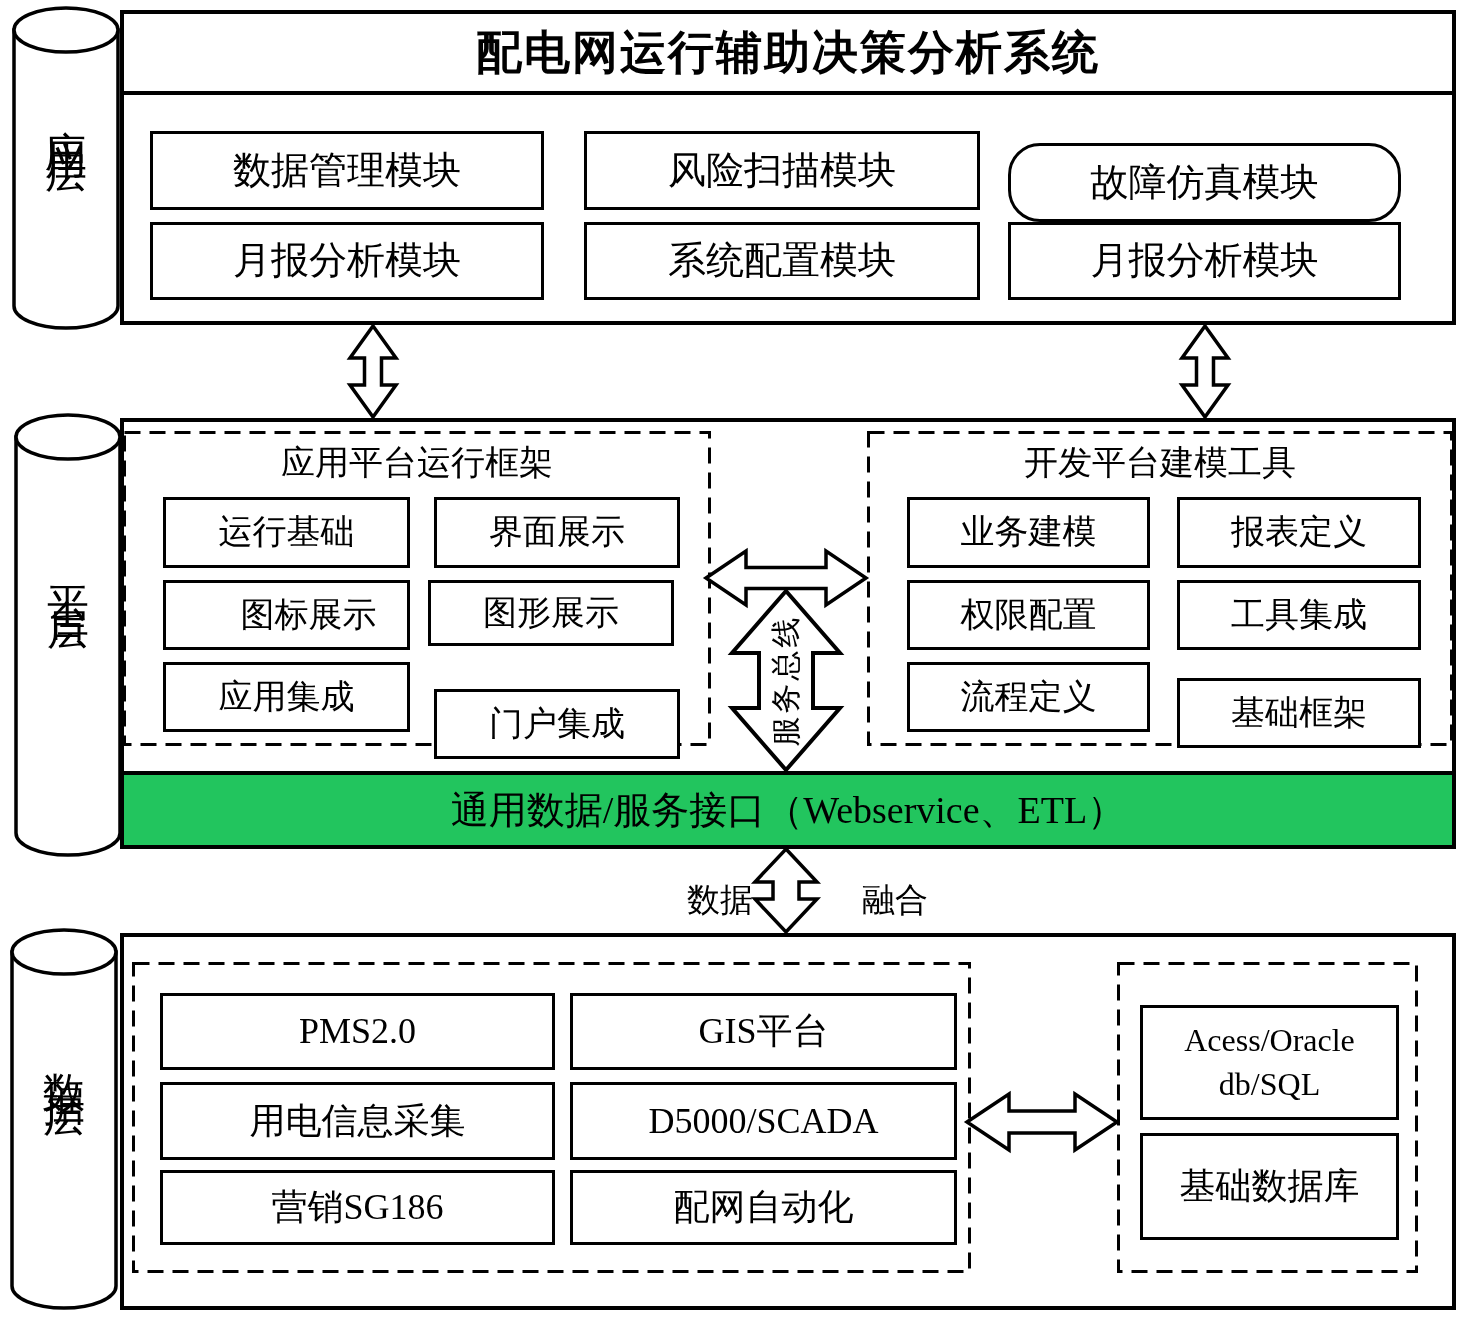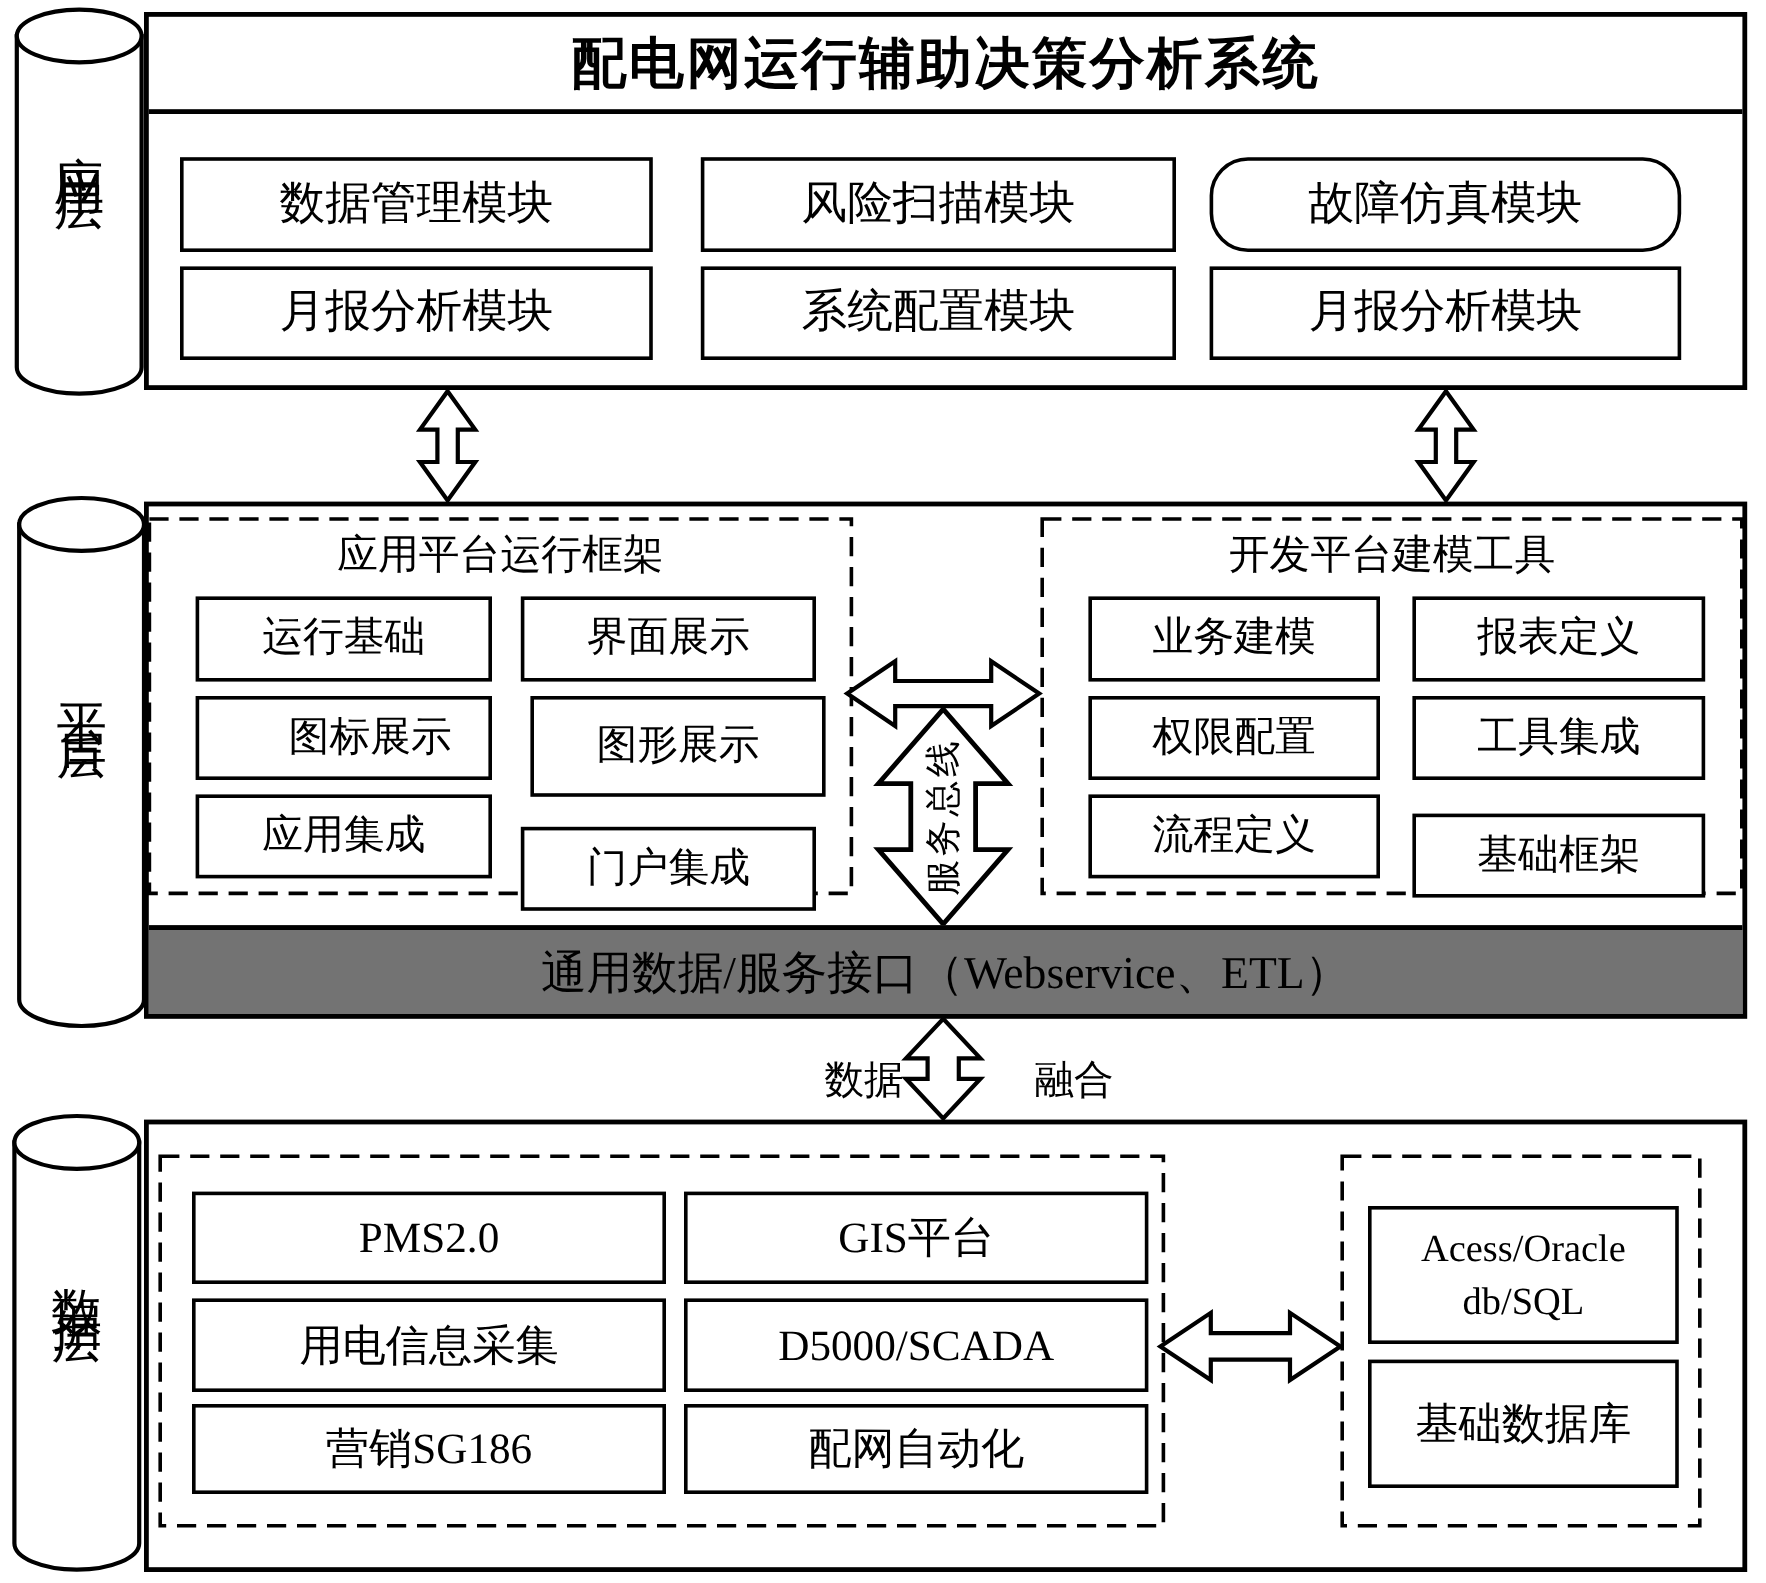--- a/index.html
+++ b/index.html
@@ -27,21 +27,21 @@
     font-size:46px;font-weight:bold;letter-spacing:2px;
     font-family:"Liberation Sans","DejaVu Sans",sans-serif;
   }
   .module{font-size:38px;font-family:"Liberation Sans","DejaVu Sans",sans-serif;}
   .pitem{font-size:34px;}
   .ptitle{
     position:absolute;text-align:center;font-size:34px;height:42px;line-height:42px;
   }
   .bar{
     position:absolute;left:124px;top:771px;width:1328px;height:74px;
-    border-top:4px solid #000;background:#737373;
+    border-top:4px solid #000;background:#22c55e;
     display:flex;align-items:center;justify-content:center;font-size:38px;
   }
   .bus-label{
     position:absolute;left:746px;top:600px;width:80px;height:160px;
     display:flex;align-items:center;justify-content:center;
   }
   .bus-label span{
     transform:rotate(-90deg);white-space:nowrap;font-size:30px;letter-spacing:3px;
   }
   .fusion{
@@ -88,32 +88,32 @@
 
   <div class="cyl-label" style="left:38px;top:96px;">应用层</div>
   <div class="cyl-label" style="left:40px;top:553px;">平台层</div>
   <div class="cyl-label" style="left:36px;top:1040px;">数据层</div>
 
   <div class="box outer" style="left:120px;top:10px;width:1336px;height:315px;"></div>
   <div class="main-title">配电网运行辅助决策分析系统</div>
 
   <div class="box module" style="left:150px;top:131px;width:394px;height:79px;">数据管理模块</div>
   <div class="box module" style="left:584px;top:131px;width:396px;height:79px;">风险扫描模块</div>
-  <div class="box module" style="left:1008px;top:131px;width:393px;height:79px;border-radius:32px;">故障仿真模块</div>
+  <div class="box module" style="left:1008px;top:143px;width:393px;height:79px;border-radius:32px;">故障仿真模块</div>
   <div class="box module" style="left:150px;top:222px;width:394px;height:78px;">月报分析模块</div>
   <div class="box module" style="left:584px;top:222px;width:396px;height:78px;">系统配置模块</div>
   <div class="box module" style="left:1008px;top:222px;width:393px;height:78px;">月报分析模块</div>
 
   <div class="box outer" style="left:120px;top:418px;width:1336px;height:431px;"></div>
 
   <div class="ptitle" style="left:124px;top:442px;width:586px;">应用平台运行框架</div>
   <div class="box pitem" style="left:163px;top:497px;width:247px;height:71px;">运行基础</div>
   <div class="box pitem" style="left:434px;top:497px;width:246px;height:71px;">界面展示</div>
   <div class="box pitem" style="left:163px;top:580px;width:247px;height:70px;padding-left:44px;">图标展示</div>
-  <div class="box pitem" style="left:442px;top:580px;width:246px;height:84px;">图形展示</div>
+  <div class="box pitem" style="left:428px;top:580px;width:246px;height:66px;">图形展示</div>
   <div class="box pitem" style="left:163px;top:662px;width:247px;height:70px;">应用集成</div>
   <div class="box pitem" style="left:434px;top:662px;width:246px;height:70px;margin-top:27px;">门户集成</div>
 
   <div class="ptitle" style="left:868px;top:442px;width:584px;">开发平台建模工具</div>
   <div class="box pitem" style="left:907px;top:497px;width:243px;height:71px;">业务建模</div>
   <div class="box pitem" style="left:1177px;top:497px;width:244px;height:71px;">报表定义</div>
   <div class="box pitem" style="left:907px;top:580px;width:243px;height:70px;">权限配置</div>
   <div class="box pitem" style="left:1177px;top:580px;width:244px;height:70px;">工具集成</div>
   <div class="box pitem" style="left:907px;top:662px;width:243px;height:70px;">流程定义</div>
   <div class="box pitem" style="left:1177px;top:678px;width:244px;height:70px;">基础框架</div>

